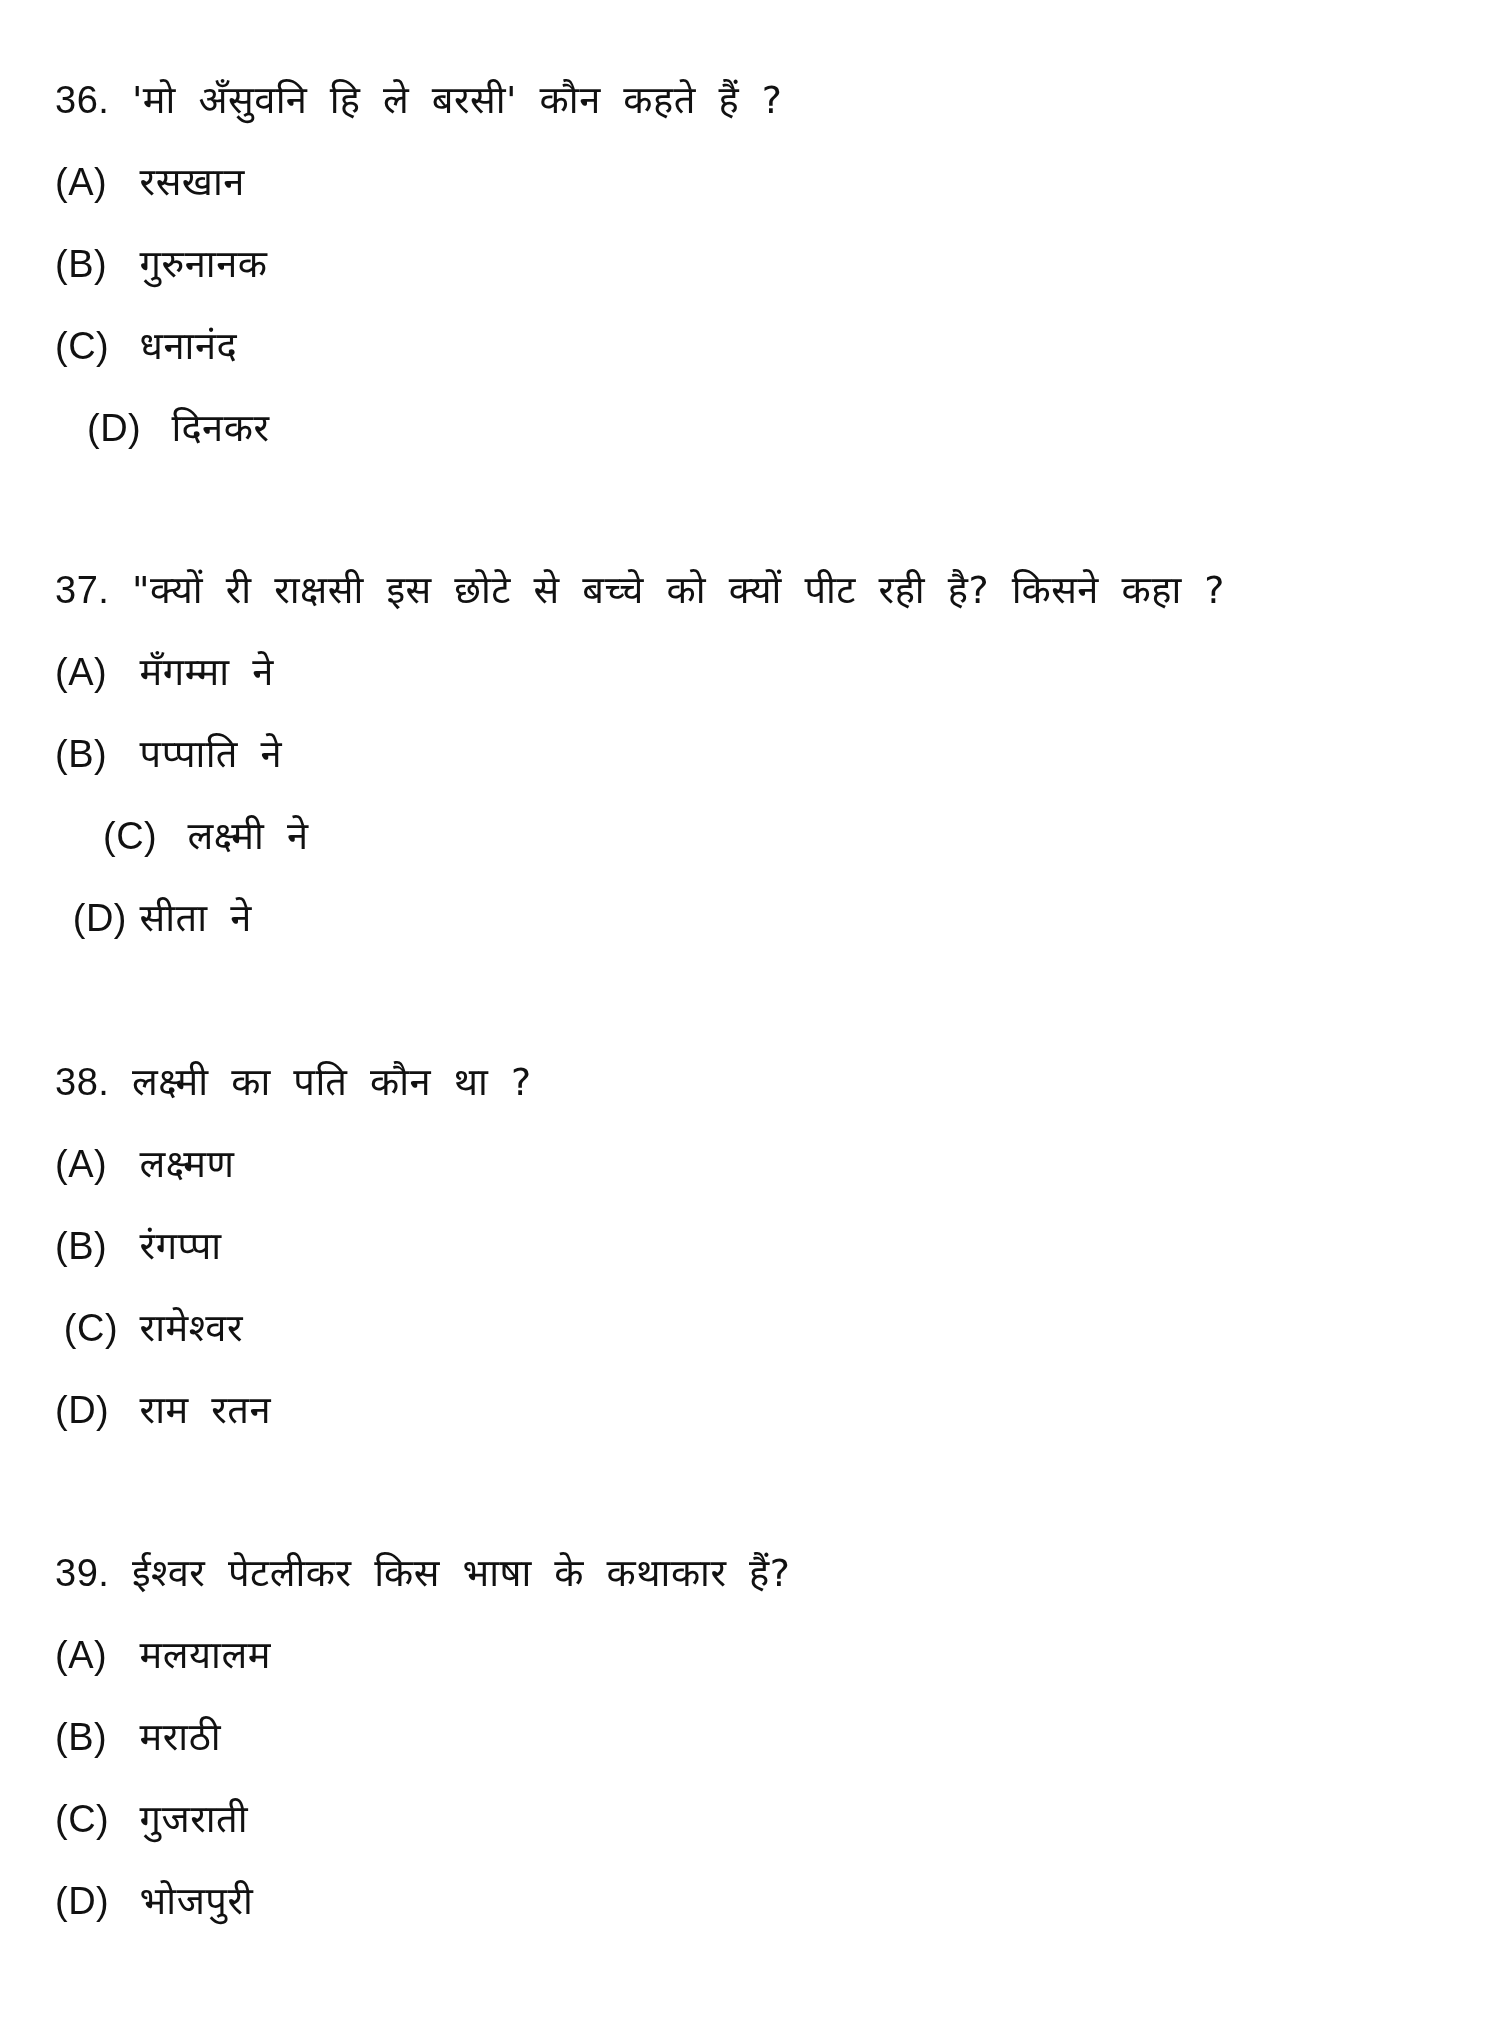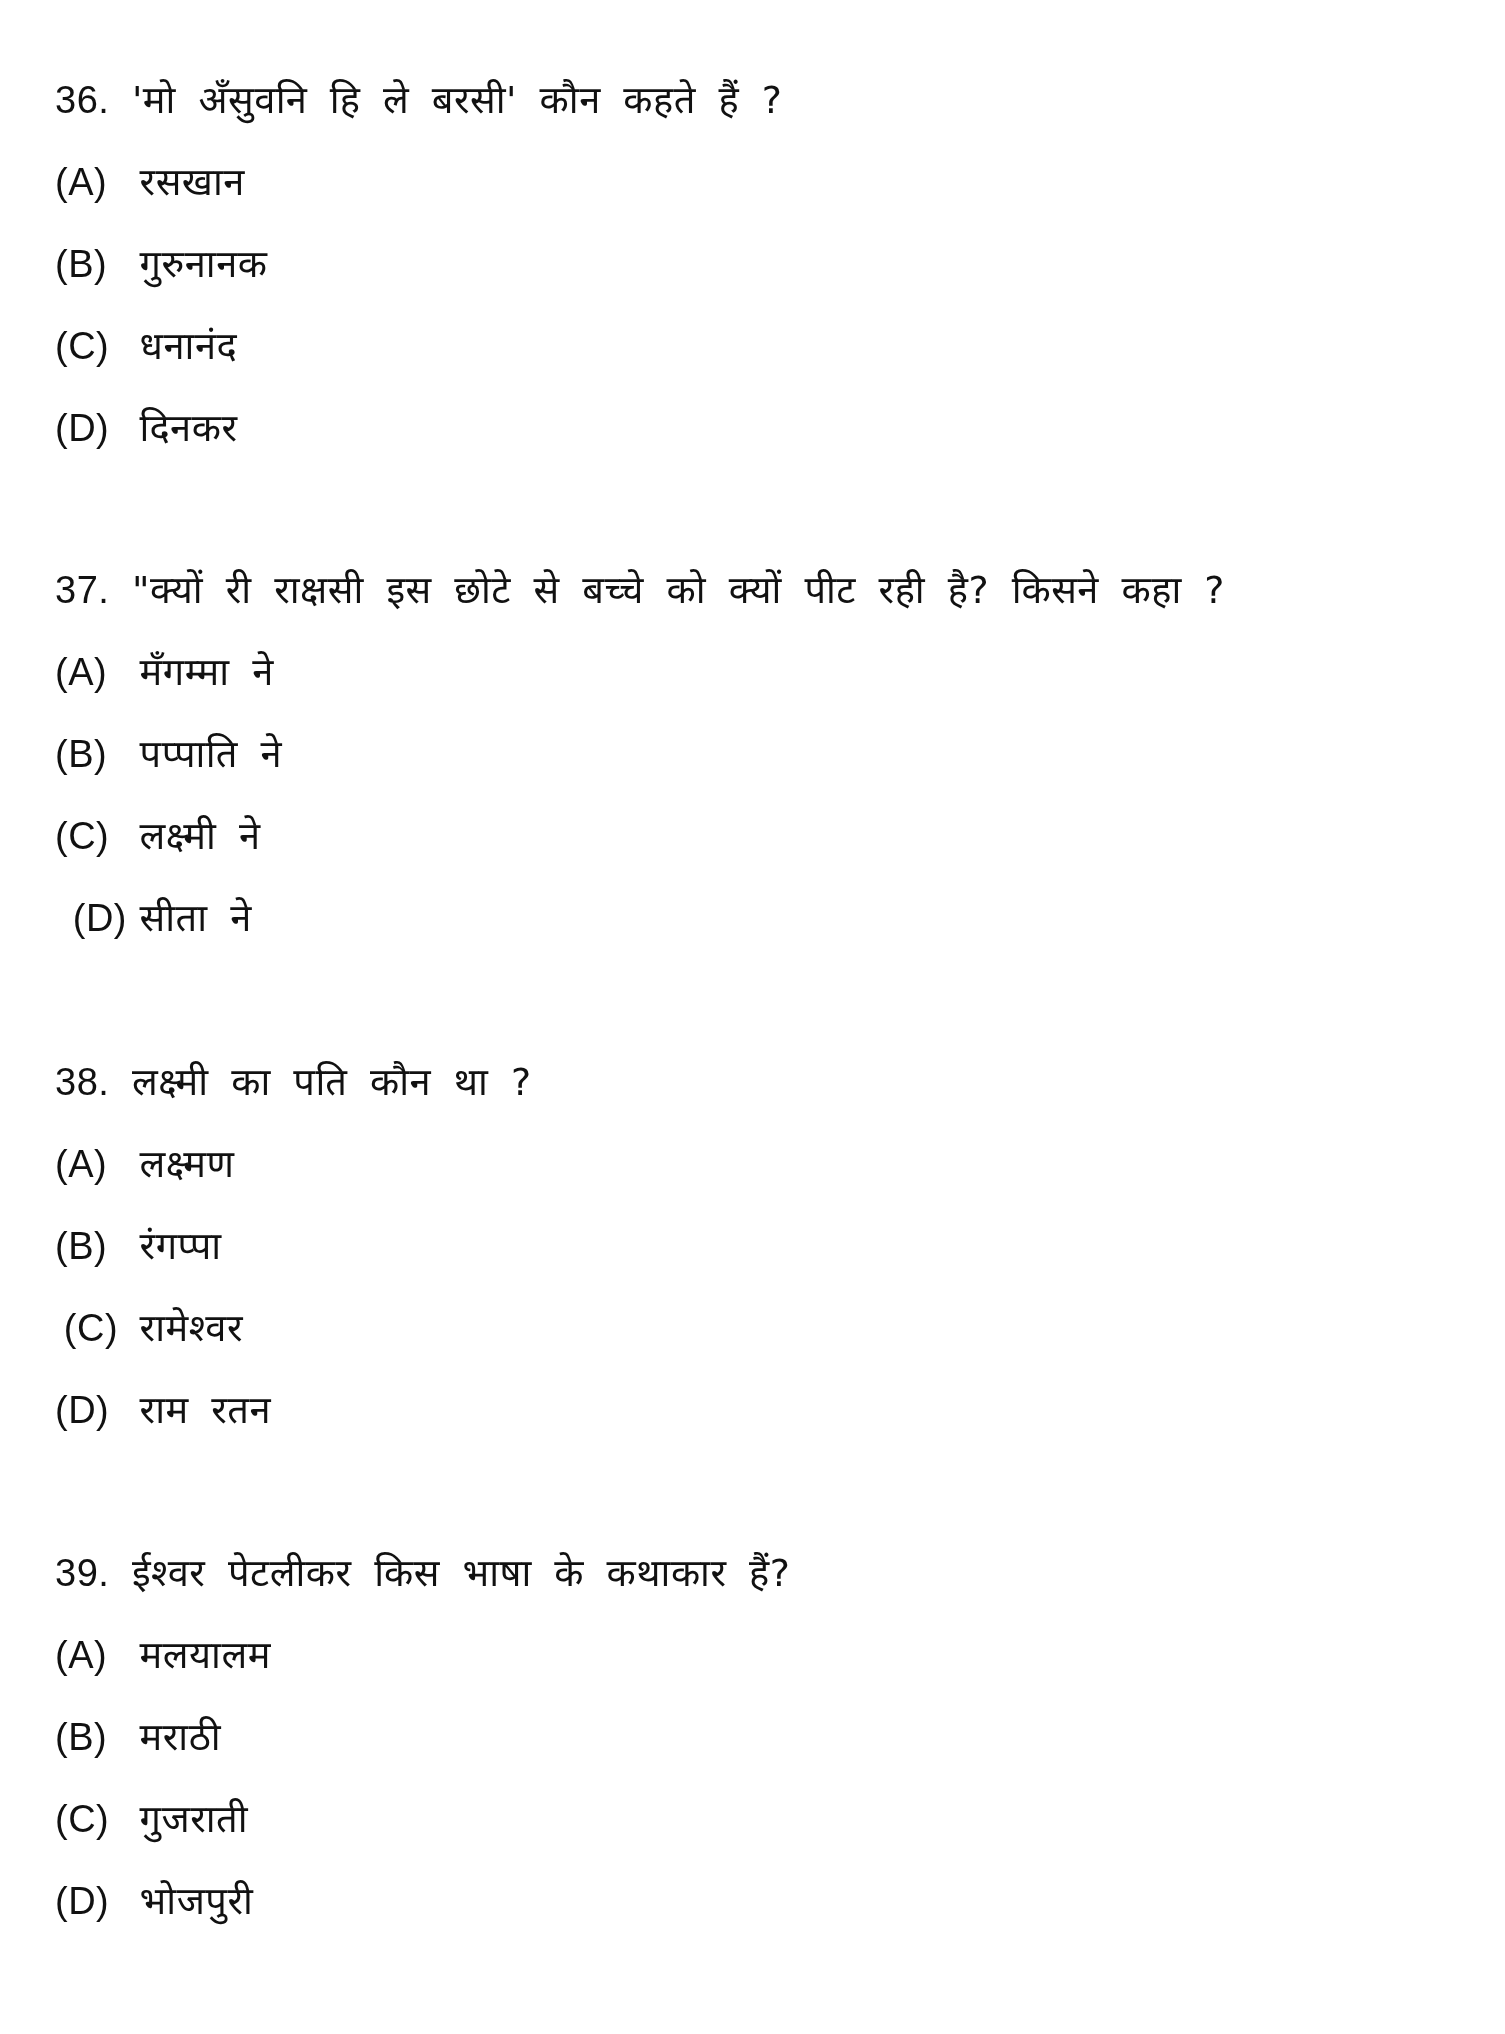--- a/index.html
+++ b/index.html
@@ -69,40 +69,40 @@
       <span class="opt-text">रसखान</span>
     </div>
     <div class="opt-line" style="top:164px;">
       <span class="opt-label">(B)</span>
       <span class="opt-text">गुरुनानक</span>
     </div>
     <div class="opt-line" style="top:246px;">
       <span class="opt-label">(C)</span>
       <span class="opt-text">धनानंद</span>
     </div>
-    <div class="opt-line" style="top:328px;">
+    <div class="opt-line" style="top:328px;margin-left:32px;">
       <span class="opt-label">(D)</span>
       <span class="opt-text">दिनकर</span>
     </div>
   </div>
 
   <div class="question-block" style="top:560px;">
     <div class="q-line" style="top:0px;">
       <span class="q-num">37.</span>
       <span class="q-text">"क्यों री राक्षसी इस छोटे से बच्चे को क्यों पीट रही है? किसने कहा ?</span>
     </div>
     <div class="opt-line" style="top:82px;">
       <span class="opt-label">(A)</span>
       <span class="opt-text">मँगम्मा ने</span>
     </div>
     <div class="opt-line" style="top:164px;">
       <span class="opt-label">(B)</span>
       <span class="opt-text">पप्पाति ने</span>
     </div>
-    <div class="opt-line" style="top:246px;">
+    <div class="opt-line" style="top:246px;margin-left:48px;">
       <span class="opt-label">(C)</span>
       <span class="opt-text">लक्ष्मी ने</span>
     </div>
     <div class="opt-line" style="top:328px;text-align:right;">
       <span class="opt-label">(D)</span>
       <span class="opt-text">सीता ने</span>
     </div>
   </div>
 
   <div class="question-block" style="top:1052px;">

